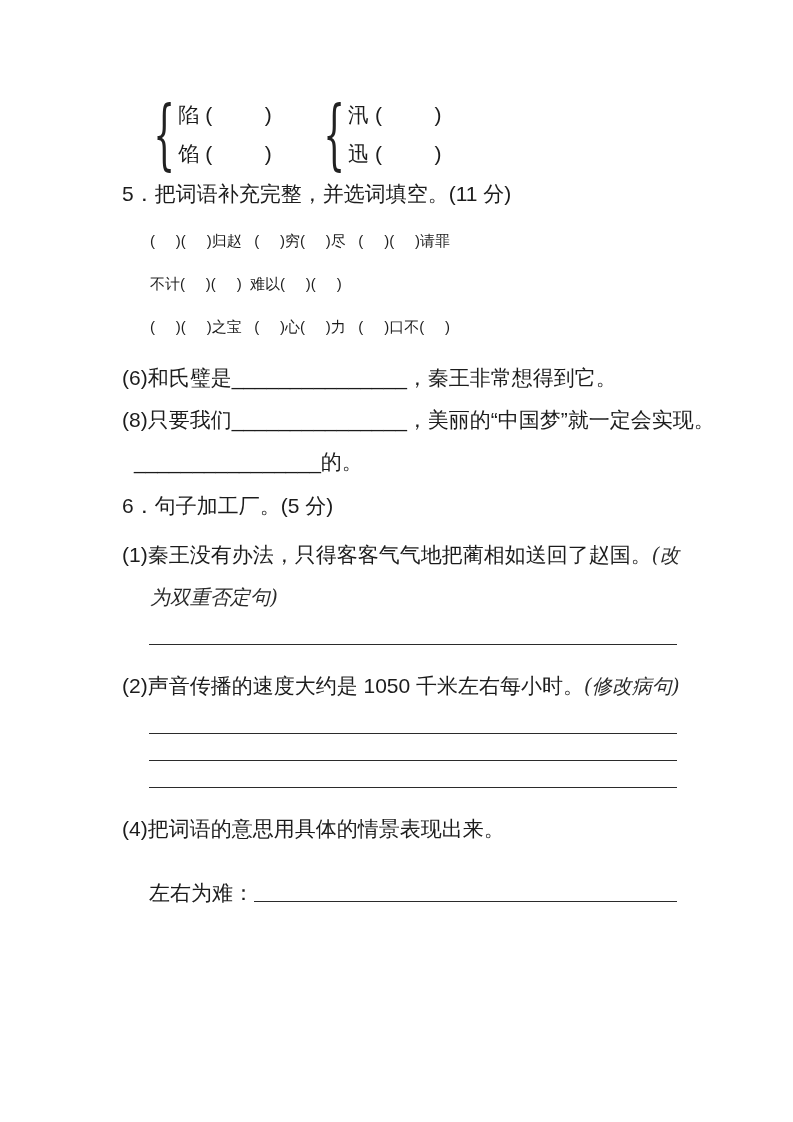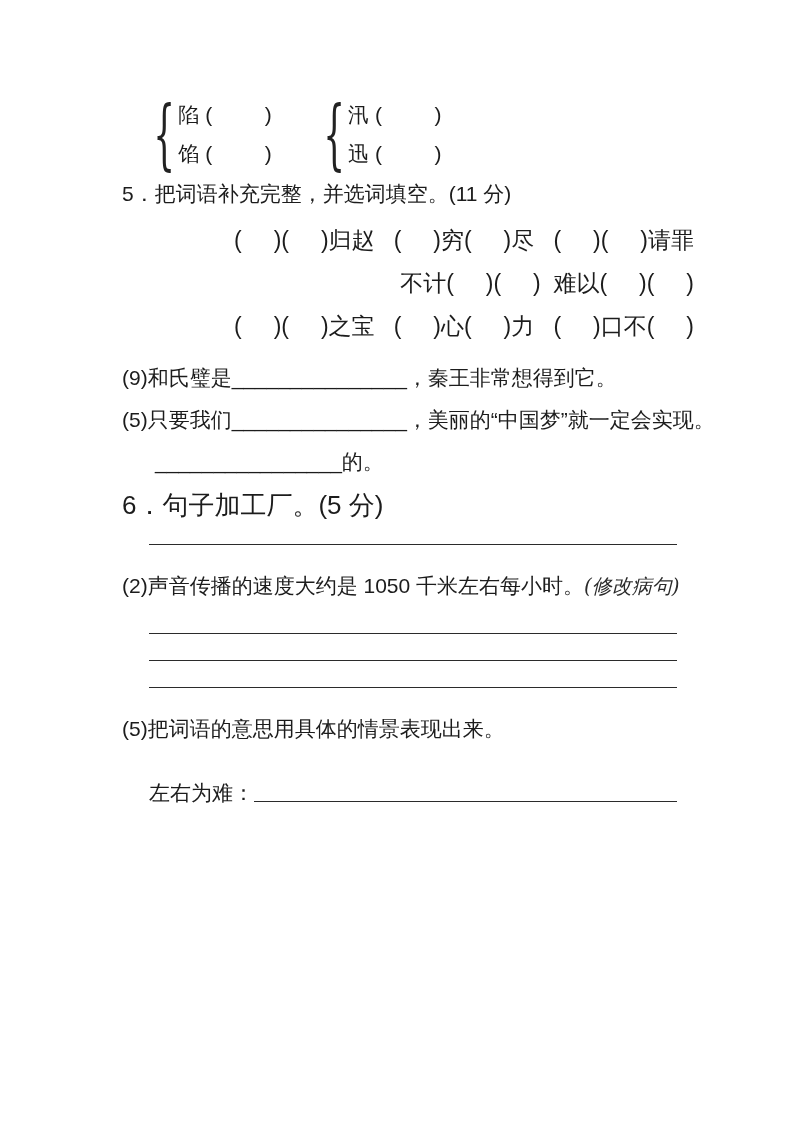--- a/index.html
+++ b/index.html
@@ -59,41 +59,40 @@
     font-size: 21px;
     line-height: 25px;
   }
   
   .word-rows {
     margin-top: 22px;
     margin-left: 28px;
   }
   .word-row {
     white-space: pre;
-    font-size: 23px;
+    font-size: 15px;
     line-height: 25px;
     margin-bottom: 18px;
-    text-align: right;
   }
   
   .fill-items {
     margin-top: 2px;
   }
   .fill-line {
     font-size: 21px;
     line-height: 42px;
     white-space: nowrap;
   }
   .fill-line.cont {
-    margin-left: 33px;
+    margin-left: 12px;
   }
   
   .q6-header {
     margin-top: 10px;
-    font-size: 26px;
+    font-size: 21px;
     line-height: 25px;
   }
   .q6-item {
     margin-top: 16px;
     font-size: 21px;
     line-height: 42px;
     padding-left: 28px;
     text-indent: -28px;
   }
   .note {
@@ -152,36 +151,37 @@
 
   <div class="q-header">5．把词语补充完整，并选词填空。(11 分)</div>
 
   <div class="word-rows">
     <div class="word-row">(     )(     )归赵   (     )穷(     )尽   (     )(     )请罪</div>
     <div class="word-row">不计(     )(     )  难以(     )(     )</div>
     <div class="word-row">(     )(     )之宝   (     )心(     )力   (     )口不(     )</div>
   </div>
 
   <div class="fill-items">
-    <div class="fill-line">(9)和氏璧是_______________，秦王非常想得到它。</div>
-    <div class="fill-line">(5)只要我们_______________，美丽的“中国梦”就一定会实现。</div>
+    <div class="fill-line">(6)和氏璧是_______________，秦王非常想得到它。</div>
+    <div class="fill-line">(8)只要我们_______________，美丽的“中国梦”就一定会实现。</div>
     <div class="fill-line cont">________________的。</div>
   </div>
 
   <div class="q6-header">6．句子加工厂。(5 分)</div>
 
+  <div class="q6-item"><span>(1)秦王没有办法，只得客客气气地把蔺相如送回了赵国。</span><span class="note">(改为双重否定句)</span></div>
   <div class="ans"></div>
 
   <div class="q6-item"><span>(2)声音传播的速度大约是 1050 千米左右每小时。</span><span class="note">(修改病句)</span></div>
   <div class="ans"></div>
 
   <div class="ans"></div>
 
   <div class="ans"></div>
 
-  <div class="q6-item"><span>(5)把词语的意思用具体的情景表现出来。</span></div>
+  <div class="q6-item"><span>(4)把词语的意思用具体的情景表现出来。</span></div>
 
   <div class="phrase-line">
     <span class="phrase-label">左右为难：</span>
     <span class="phrase-rule"></span>
   </div>
 
 </div>
 
 </body></html>

